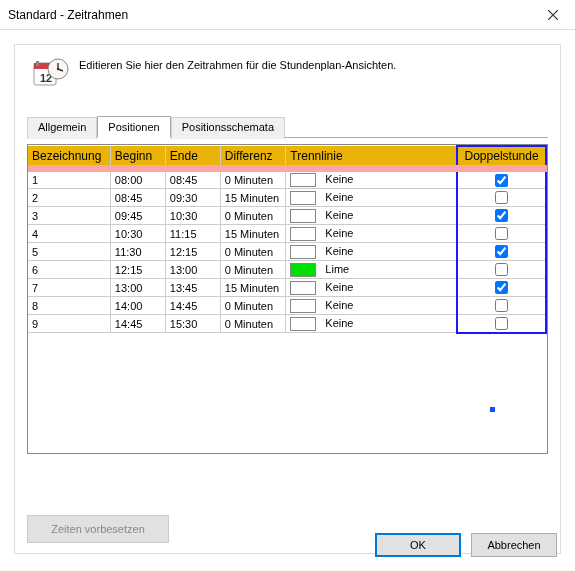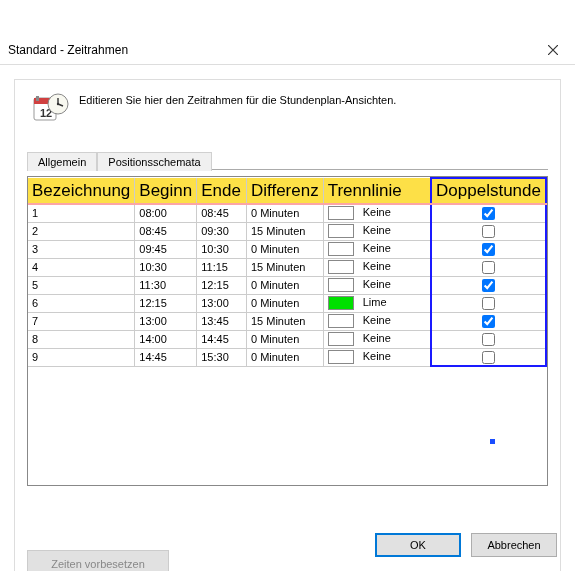--- a/index.html
+++ b/index.html
@@ -1,32 +1,32 @@
 <!DOCTYPE html>
 <html><head>
 <meta charset="utf-8">
 <style>
 * { box-sizing: border-box; margin: 0; padding: 0; }
 body { font-family: "Segoe UI", Tahoma, sans-serif; font-size: 11px; background: #fff; width: 575px; height: 571px; overflow: hidden; }
-.titlebar { height: 30px; background: #fff; border-bottom: 1px solid #ddd; display: flex; align-items: center; padding-left: 8px; position: relative; margin-top: 35px; }
+.titlebar { height: 30px; background: #fff; border-bottom: 1px solid #ddd; display: flex; align-items: center; padding-left: 8px; position: relative; }
 .titlebar-text { font-size: 12px; }
 .close-btn { position: absolute; right: 0; top: 0; width: 45px; height: 30px; display: flex; align-items: center; justify-content: center; font-size: 14px; cursor: pointer; }
 .content { padding: 14px; }
 .frame { border: 1px solid #ddd; padding: 12px; height: 510px; position: relative; }
 .header-row { display: flex; align-items: flex-start; gap: 10px; margin-bottom: 22px; margin-left: 6px; }
 .icon-box { width: 36px; height: 36px; position: relative; }
 .info-text { font-size: 11px; padding-top: 2px; }
 .tabs { display: flex; border-bottom: 1px solid #ababab; margin-top: 1px; text-align: right; }
 .tab { padding: 4px 10px 4px 10px; border: 1px solid #ababab; border-bottom: none; background: #fff; margin-right: 0; position: relative; top: 1px; cursor: pointer; font-size: 11px; }
 .tab.inactive { background: #f0f0f0; border-color: #d0d0d0; top: 2px; padding-top: 3px; padding-bottom: 3px; }
 .tab.active { background: #fff; z-index: 2; border-bottom: 1px solid #fff; }
 .tab.inactive { border-bottom: none; }
 .grid-wrap { border: 1px solid #888; margin-top: 6px; height: 310px; background: #fff; position: relative; }
 table { width: 100%; border-collapse: collapse; }
-th { text-align: left; font-weight: normal; border-right: 1px solid #ccc; border-bottom: 2px solid #fca5a5; padding: 2px 4px; font-size: 17px; background: #fde047; height: 20px; }
+th { text-align: left; font-weight: normal; border-right: 1px solid #ccc; border-bottom: 7px solid #fca5a5; padding: 2px 4px; font-size: 12px; background: #eab308; height: 20px; }
 td { border-right: 1px solid #ccc; border-bottom: 1px solid #ccc; padding: 1px 4px; font-size: 11px; height: 18px; }
 th:last-child, td:last-child { border-right: none; }
 .col-bez { width: 64px; }
 .col-beg { width: 52px; }
 .col-end { width: 52px; }
 .col-diff { width: 62px; }
 .col-trenn { width: 162px; }
 .col-dopp { width: 74px; text-align: center; }
 td.col-dopp { text-align: center; }
 .trenn-cell { display: flex; gap: 7px; }
@@ -69,20 +69,21 @@
           <line x1="25" y1="12" x2="25" y2="6" stroke="#333" stroke-width="1.4"></line>
           <line x1="25" y1="12" x2="30" y2="14" stroke="#333" stroke-width="1.4"></line>
           <circle cx="25" cy="12" r="1.2" fill="#333"></circle>
         </svg>
       </div>
       <div class="info-text">Editieren Sie hier den Zeitrahmen für die Stundenplan-Ansichten.</div>
     </div>
 
     <div class="tabs">
       <div class="tab inactive">Allgemein</div>
+      <div class="tab active">Positionen</div>
       <div class="tab inactive">Positionsschemata</div>
     </div>
 
     <div class="grid-wrap">
       <table class="highlight-col">
         <thead>
           <tr>
             <th class="col-bez">Bezeichnung</th>
             <th class="col-beg">Beginn</th>
             <th class="col-end">Ende</th>

